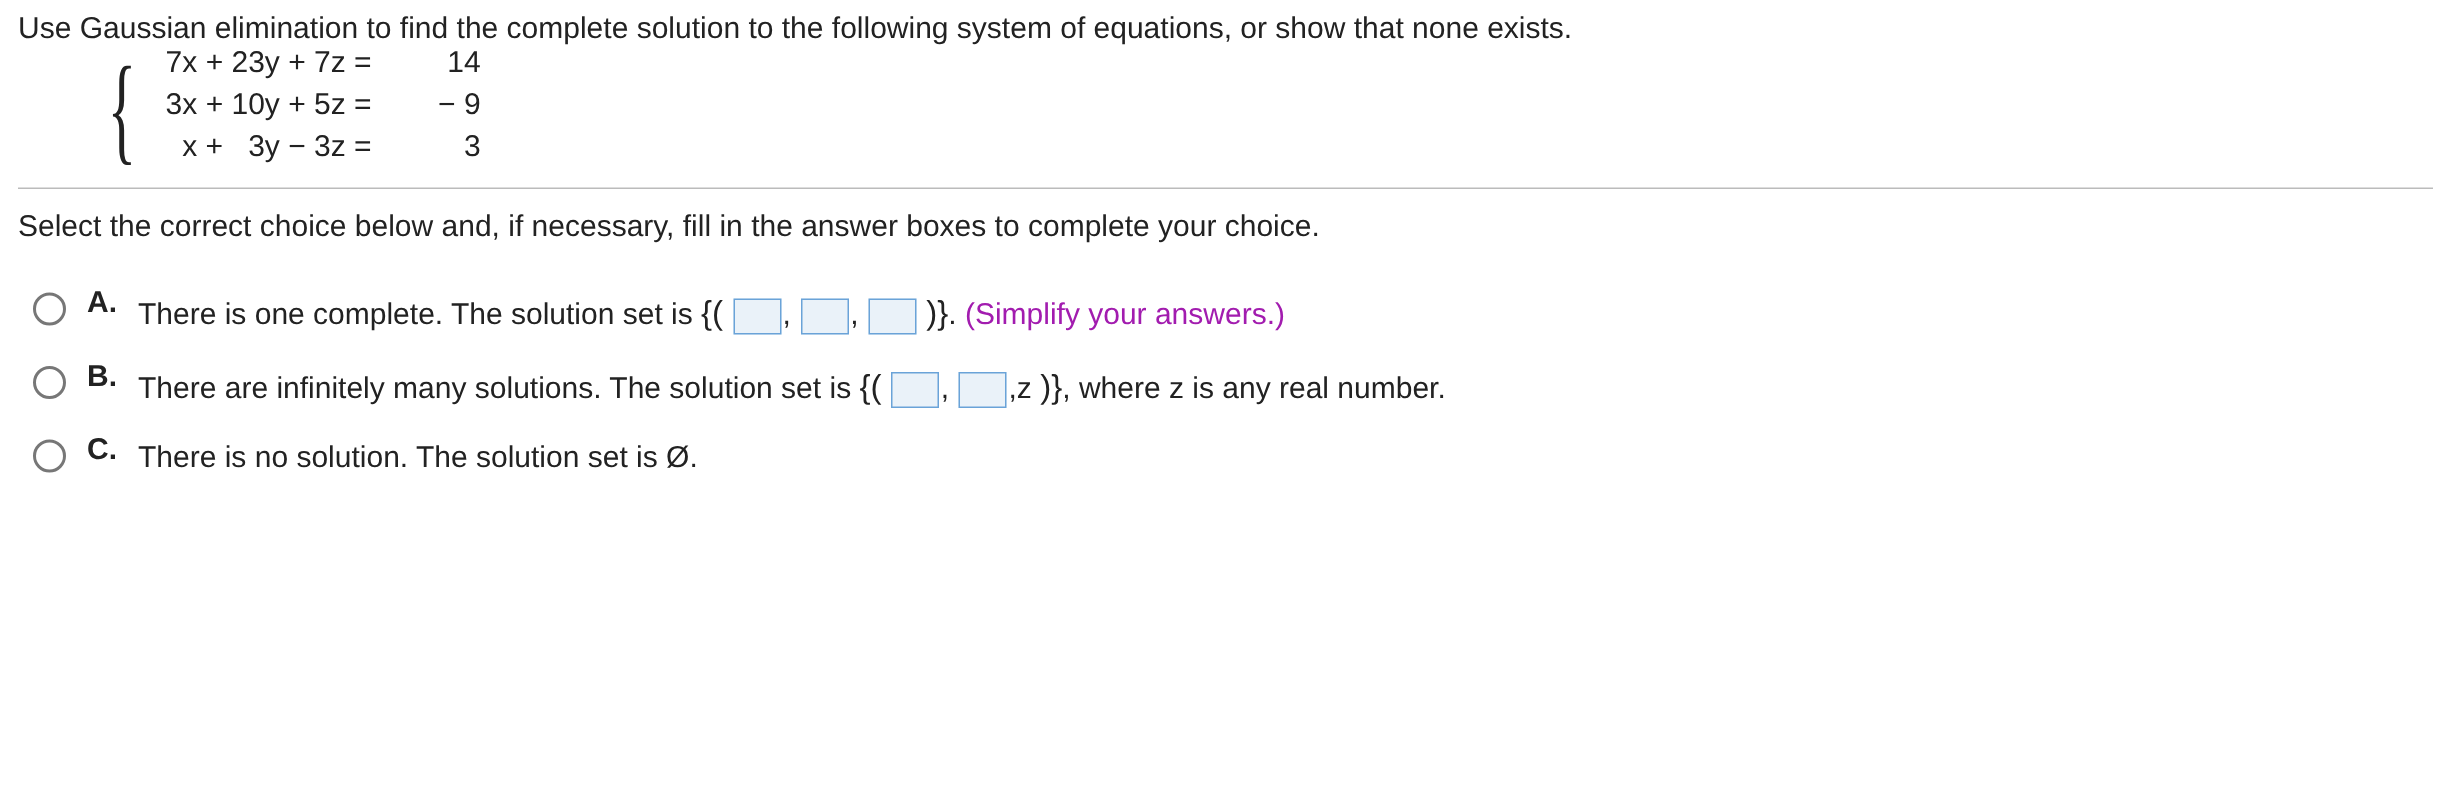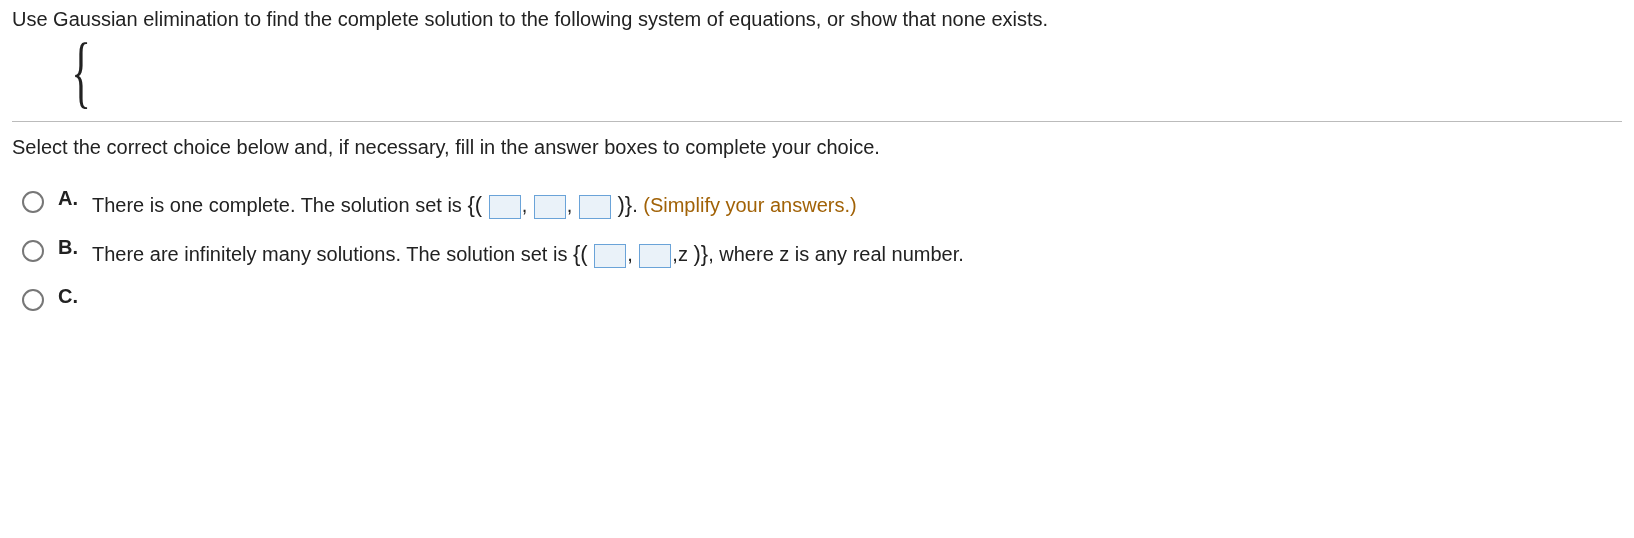--- a/index.html
+++ b/index.html
@@ -83,30 +83,44 @@
     height: 22px;
     background: #eaf2f9;
     border: 1px solid #6aa3d8;
     vertical-align: middle;
     margin: 0 1px;
   }
   .math-set {
     font-size: 22px;
   }
   .hint {
-    color: #a16207;
+    color: #a21caf;
   }
 </style>
 </head>
 <body>
 
 <div class="question-text">Use Gaussian elimination to find the complete solution to the following system of equations, or show that none exists.</div>
 
 <div class="equations-wrap">
   <div class="brace">{</div>
+  <div class="eq-grid">
+    <div class="eq-row">
+      <span class="eq-left">7x + 23y + 7z =</span>
+      <span class="eq-right">14</span>
+    </div>
+    <div class="eq-row">
+      <span class="eq-left">3x + 10y + 5z =</span>
+      <span class="eq-right">− 9</span>
+    </div>
+    <div class="eq-row">
+      <span class="eq-left">  x +   3y − 3z =</span>
+      <span class="eq-right">3</span>
+    </div>
+  </div>
 </div>
 
 <hr class="divider">
 
 <div class="instruction">Select the correct choice below and, if necessary, fill in the answer boxes to complete your choice.</div>
 
 <div class="choice">
   <div class="radio"></div>
   <div class="choice-label">A.</div>
   <div class="choice-body">
@@ -127,13 +141,16 @@
     <span class="math-set">{(</span>
     <span class="answer-box"></span><span>,</span>
     <span class="answer-box"></span><span>,z</span>
     <span class="math-set">)}</span><span>, where z is any real number.</span><br>
   </div>
 </div>
 
 <div class="choice">
   <div class="radio"></div>
   <div class="choice-label">C.</div>
+  <div class="choice-body">
+    <span>There is no solution. The solution set is Ø.</span>
+  </div>
 </div>
 
 </body></html>

